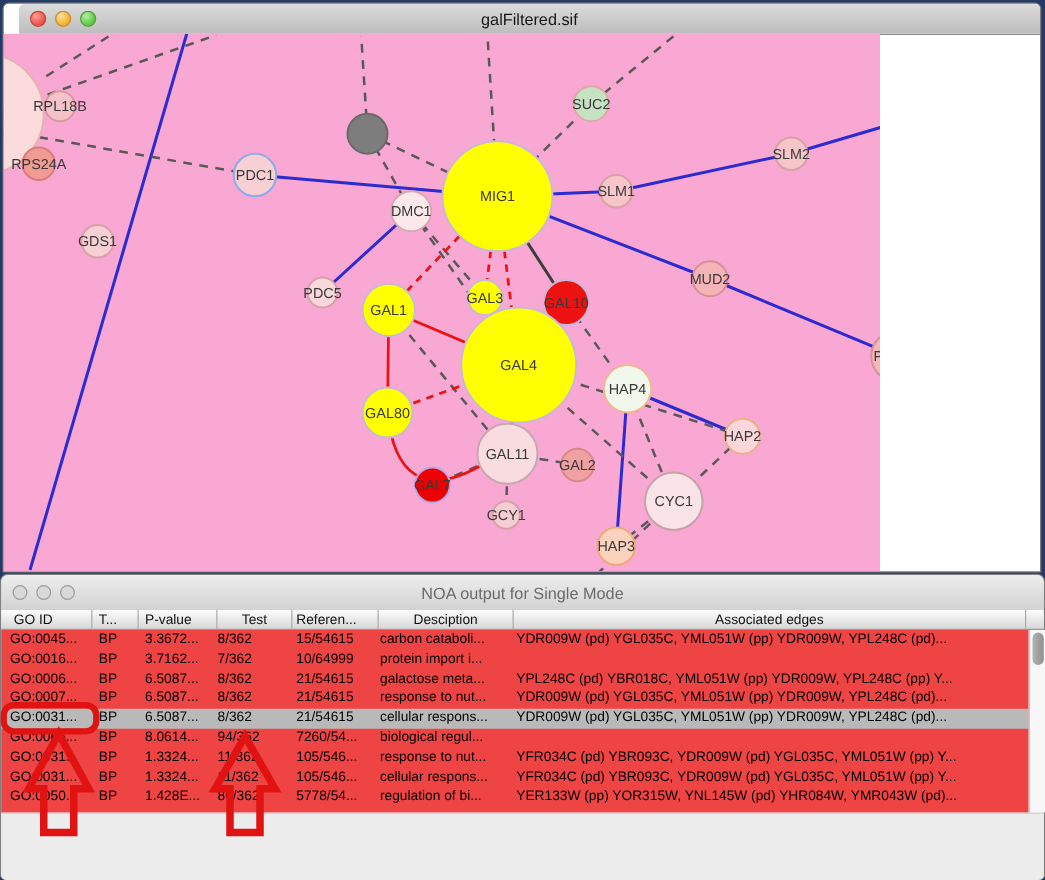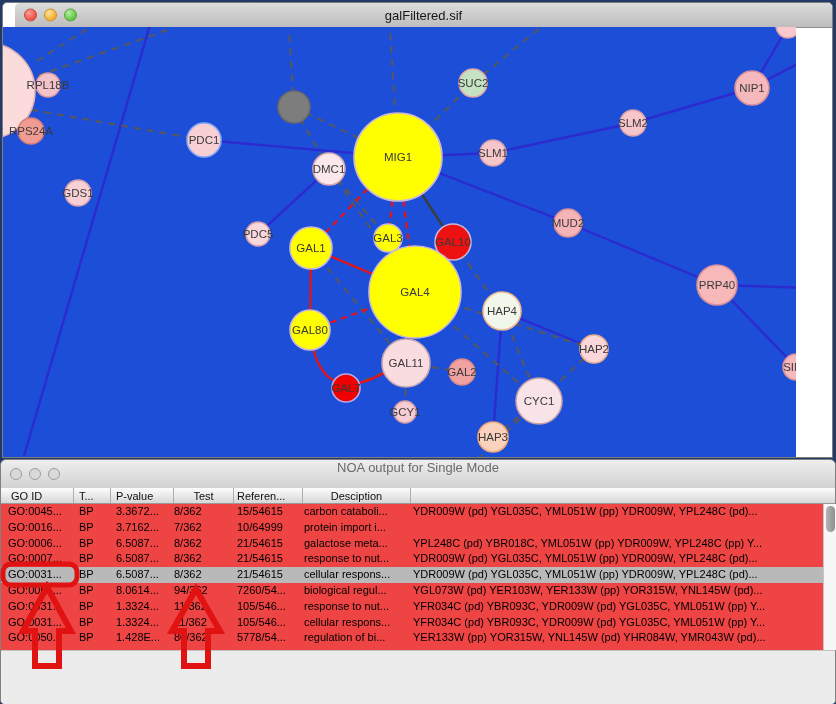--- a/index.html
+++ b/index.html
@@ -21,39 +21,39 @@
     display:flex;align-items:center;justify-content:center;
     border-radius:5px 5px 0 0;
     margin-left:12px;
   }
   .graph-titlebar .win-title{font-size:13px;color:#161616;}
   .traffic{position:absolute;left:9px;top:50%;transform:translateY(-50%);display:flex;gap:7px;}
   .traffic span{width:13px;height:13px;border-radius:50%;box-sizing:border-box;display:block;}
   .tl-close{background:radial-gradient(circle at 35% 30%,#ff9d93,#ec5047 70%);border:1px solid #c8443c;}
   .tl-min{background:radial-gradient(circle at 35% 30%,#ffe2a0,#f5ad28 70%);border:1px solid #c9912d;}
   .tl-zoom{background:radial-gradient(circle at 35% 30%,#b4efa2,#5bc640 70%);border:1px solid #57a23e;}
-  .graph-canvas{position:absolute;left:0;top:24px;width:793px;height:430px;overflow:hidden;background:#1d4ed8;}
+  .graph-canvas{position:absolute;left:0;top:24px;width:701px;height:430px;overflow:hidden;background:#f9a8d4;}
   .graph-canvas svg{display:block;}
   .e-blue{stroke:#2b2bd0;stroke-width:2.4;fill:none;}
   .e-dash{stroke:#585858;stroke-width:2;fill:none;stroke-dasharray:7 6;}
   .e-red{stroke:#ec1212;stroke-width:2.2;fill:none;}
   .e-reddash{stroke:#ec1212;stroke-width:2.2;fill:none;stroke-dasharray:6 5;}
   .e-dark{stroke:#3d3d3d;stroke-width:2.4;fill:none;}
   .e-grip{stroke:#9a9a9a;stroke-width:1.2;fill:none;}
   .node-label{font-family:"Liberation Sans",sans-serif;font-size:11.5px;fill:#3a3a3a;}
   
   .noa-window{
     position:absolute;left:0;top:459px;width:836px;height:245px;
     background:#ececec;border:1px solid #808080;box-sizing:border-box;
     border-radius:6px 6px 4px 4px;
   }
   .noa-titlebar{
     height:28px;background:linear-gradient(#eeeeee,#d2d2d2);
     border-bottom:1px solid #a5a5a5;position:relative;
-    display:flex;align-items:flex-start;justify-content:center;
+    display:flex;align-items:center;justify-content:center;
     border-radius:6px 6px 0 0;
   }
   .noa-titlebar .win-title{font-size:13px;color:#6b6b6b;}
   .traffic-inactive{position:absolute;left:9px;top:50%;transform:translateY(-50%);display:flex;gap:7px;}
   .traffic-inactive span{width:12px;height:12px;border-radius:50%;box-sizing:border-box;
     border:1.5px solid #9d9d9d;background:#d9d9d9;display:block;}
   .table-header{
     position:absolute;left:0;top:28px;width:100%;height:16px;box-sizing:border-box;
     background:linear-gradient(#fdfdfd,#d7d7d7);border-bottom:1px solid #999;
     display:flex;font-size:11px;color:#101010;
@@ -233,20 +233,21 @@
     </div>
     <span class="win-title">NOA output for Single Mode</span>
   </div>
   <div class="table-header" id="table-header">
       <div class="hcell h0">GO ID</div>
       <div class="hcell h1">T...</div>
       <div class="hcell h2">P-value</div>
       <div class="hcell h3">Test</div>
       <div class="hcell h4">Referen...</div>
       <div class="hcell h5">Desciption</div>
+      <div class="hcell h6">Associated edges</div>
       <div class="hcell hcorner"></div>
     </div>
   <div class="table-body" id="table-body">
       <div class="trow">
         <div class="c c0">GO:0045...</div>
         <div class="c c1">BP</div>
         <div class="c c2">3.3672...</div>
         <div class="c c3">8/362</div>
         <div class="c c4">15/54615</div>
         <div class="c c5">carbon cataboli...</div>
@@ -287,21 +288,20 @@
         <div class="c c5">cellular respons...</div>
         <div class="c c6">YDR009W (pd) YGL035C, YML051W (pp) YDR009W, YPL248C (pd)...</div>
       </div>
       <div class="trow">
         <div class="c c0">GO:0065...</div>
         <div class="c c1">BP</div>
         <div class="c c2">8.0614...</div>
         <div class="c c3">94/362</div>
         <div class="c c4">7260/54...</div>
         <div class="c c5">biological regul...</div>
-        <div class="c c6">YGL073W (pd) YER103W, YER133W (pp) YOR315W, YNL145W (pd)...</div>
       </div>
       <div class="trow">
         <div class="c c0">GO:0031...</div>
         <div class="c c1">BP</div>
         <div class="c c2">1.3324...</div>
         <div class="c c3">11/362</div>
         <div class="c c4">105/546...</div>
         <div class="c c5">response to nut...</div>
         <div class="c c6">YFR034C (pd) YBR093C, YDR009W (pd) YGL035C, YML051W (pp) Y...</div>
       </div>

